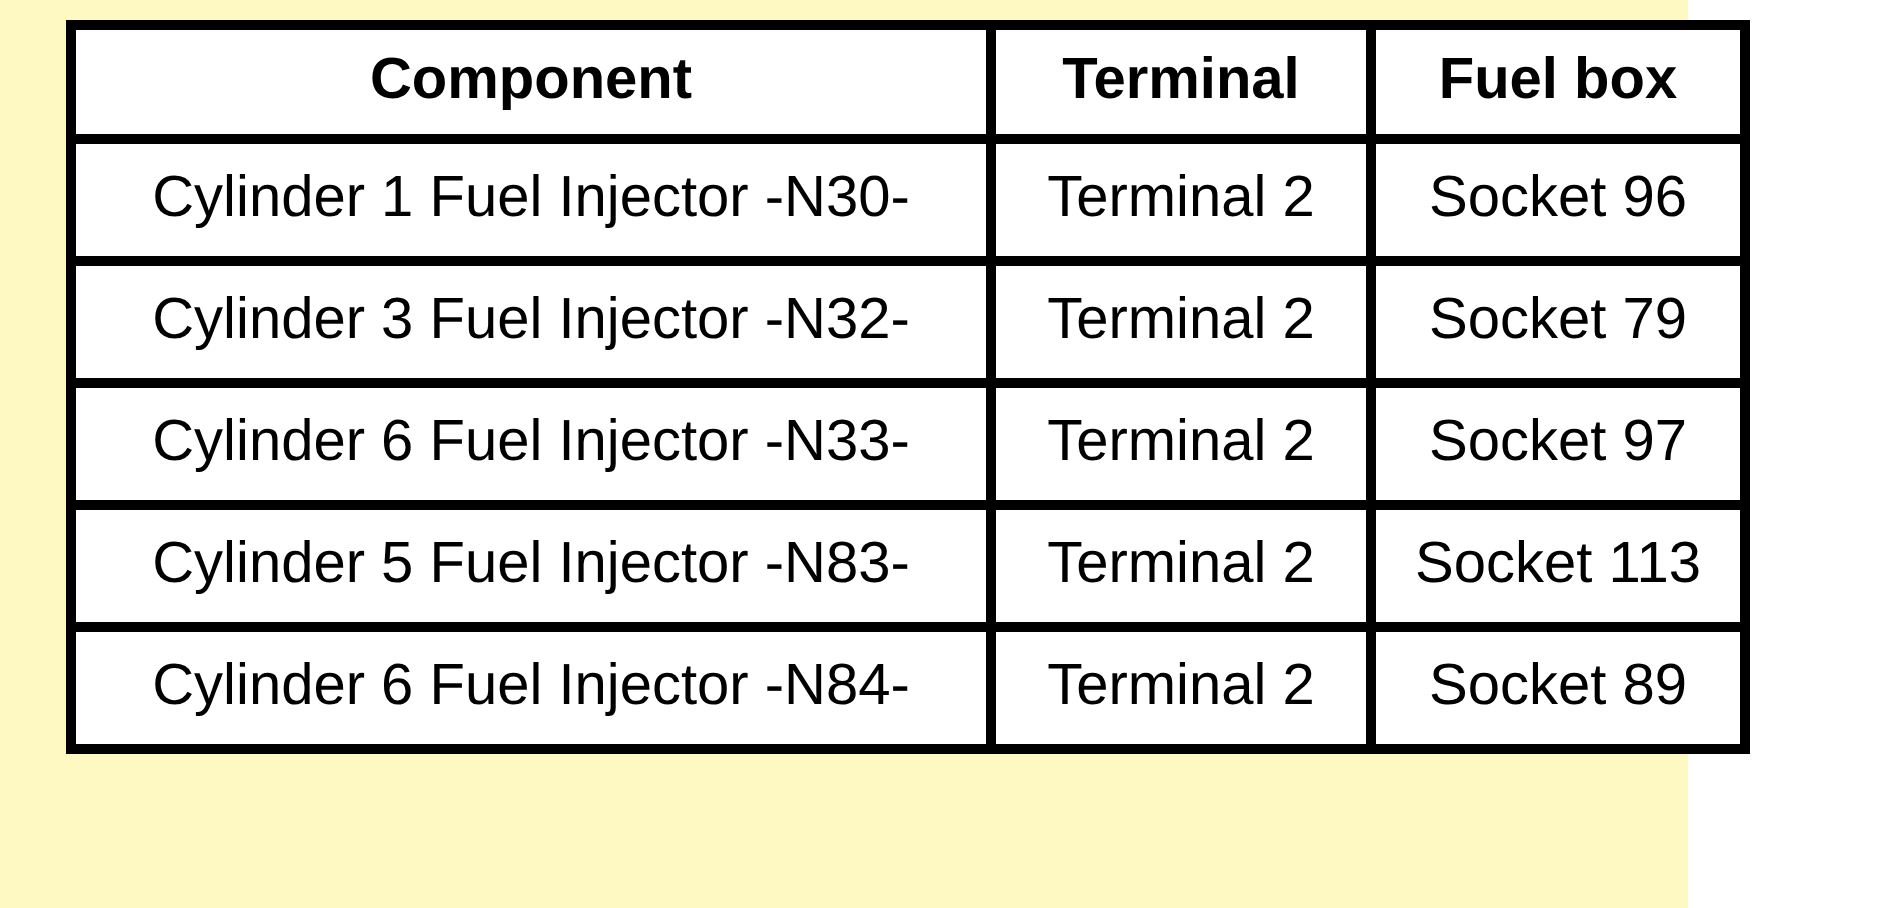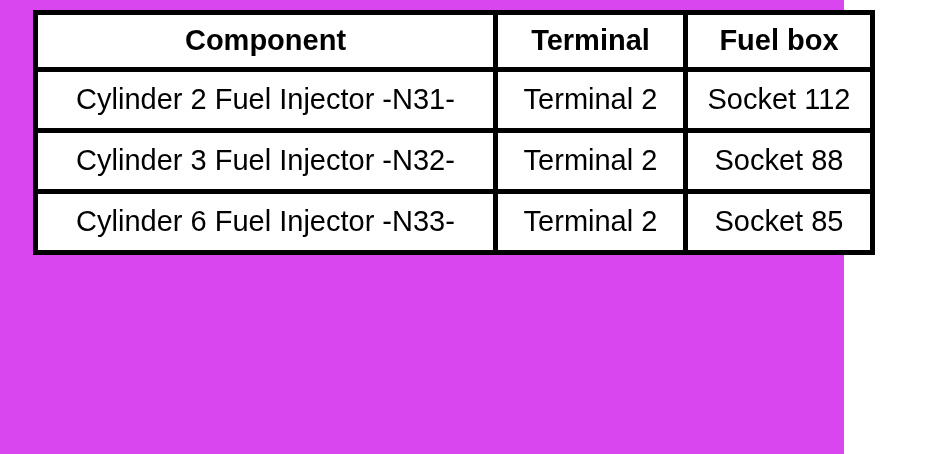--- a/index.html
+++ b/index.html
@@ -7,21 +7,21 @@
     padding: 0;
     background: #ffffff;
     width: 944px;
     height: 454px;
     font-family: "Liberation Sans", sans-serif;
   }
   .page {
     position: relative;
     width: 844px;
     height: 454px;
-    background: #d946ef;
+    background: #fef9c3;
   }
   table.data-table {
     position: absolute;
     left: 33px;
     top: 10px;
     border-collapse: collapse;
     table-layout: fixed;
     width: 837px;
     color: #000000;
   }
@@ -61,29 +61,39 @@
     </colgroup>
     <thead>
       <tr>
         <th>Component</th>
         <th>Terminal</th>
         <th>Fuel box</th>
       </tr>
     </thead>
     <tbody>
       <tr>
-        <td>Cylinder 2 Fuel Injector -N31-</td>
+        <td>Cylinder 1 Fuel Injector -N30-</td>
         <td>Terminal 2</td>
-        <td>Socket 112</td>
+        <td>Socket 96</td>
       </tr>
       <tr>
         <td>Cylinder 3 Fuel Injector -N32-</td>
         <td>Terminal 2</td>
-        <td>Socket 88</td>
+        <td>Socket 79</td>
       </tr>
       <tr>
         <td>Cylinder 6 Fuel Injector -N33-</td>
         <td>Terminal 2</td>
-        <td>Socket 85</td>
+        <td>Socket 97</td>
+      </tr>
+      <tr>
+        <td>Cylinder 5 Fuel Injector -N83-</td>
+        <td>Terminal 2</td>
+        <td>Socket 113</td>
+      </tr>
+      <tr>
+        <td>Cylinder 6 Fuel Injector -N84-</td>
+        <td>Terminal 2</td>
+        <td>Socket 89</td>
       </tr>
     </tbody>
   </table>
 </div>
 
 </body></html>

